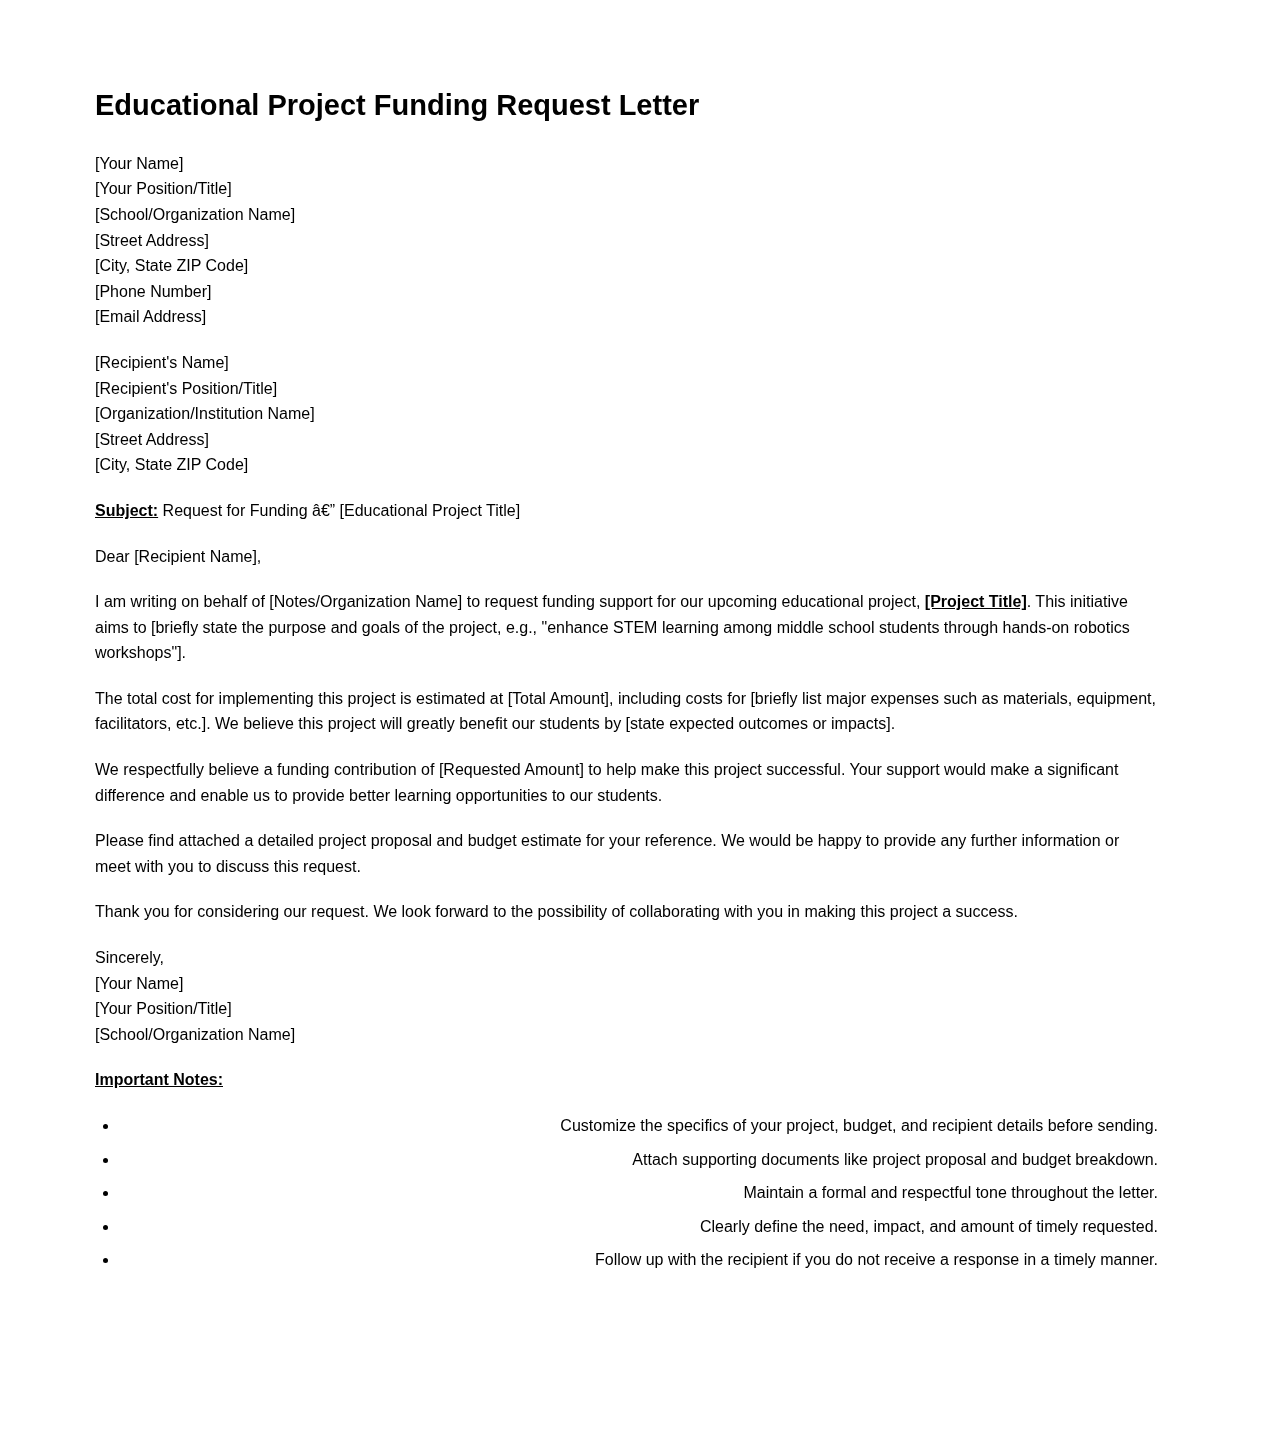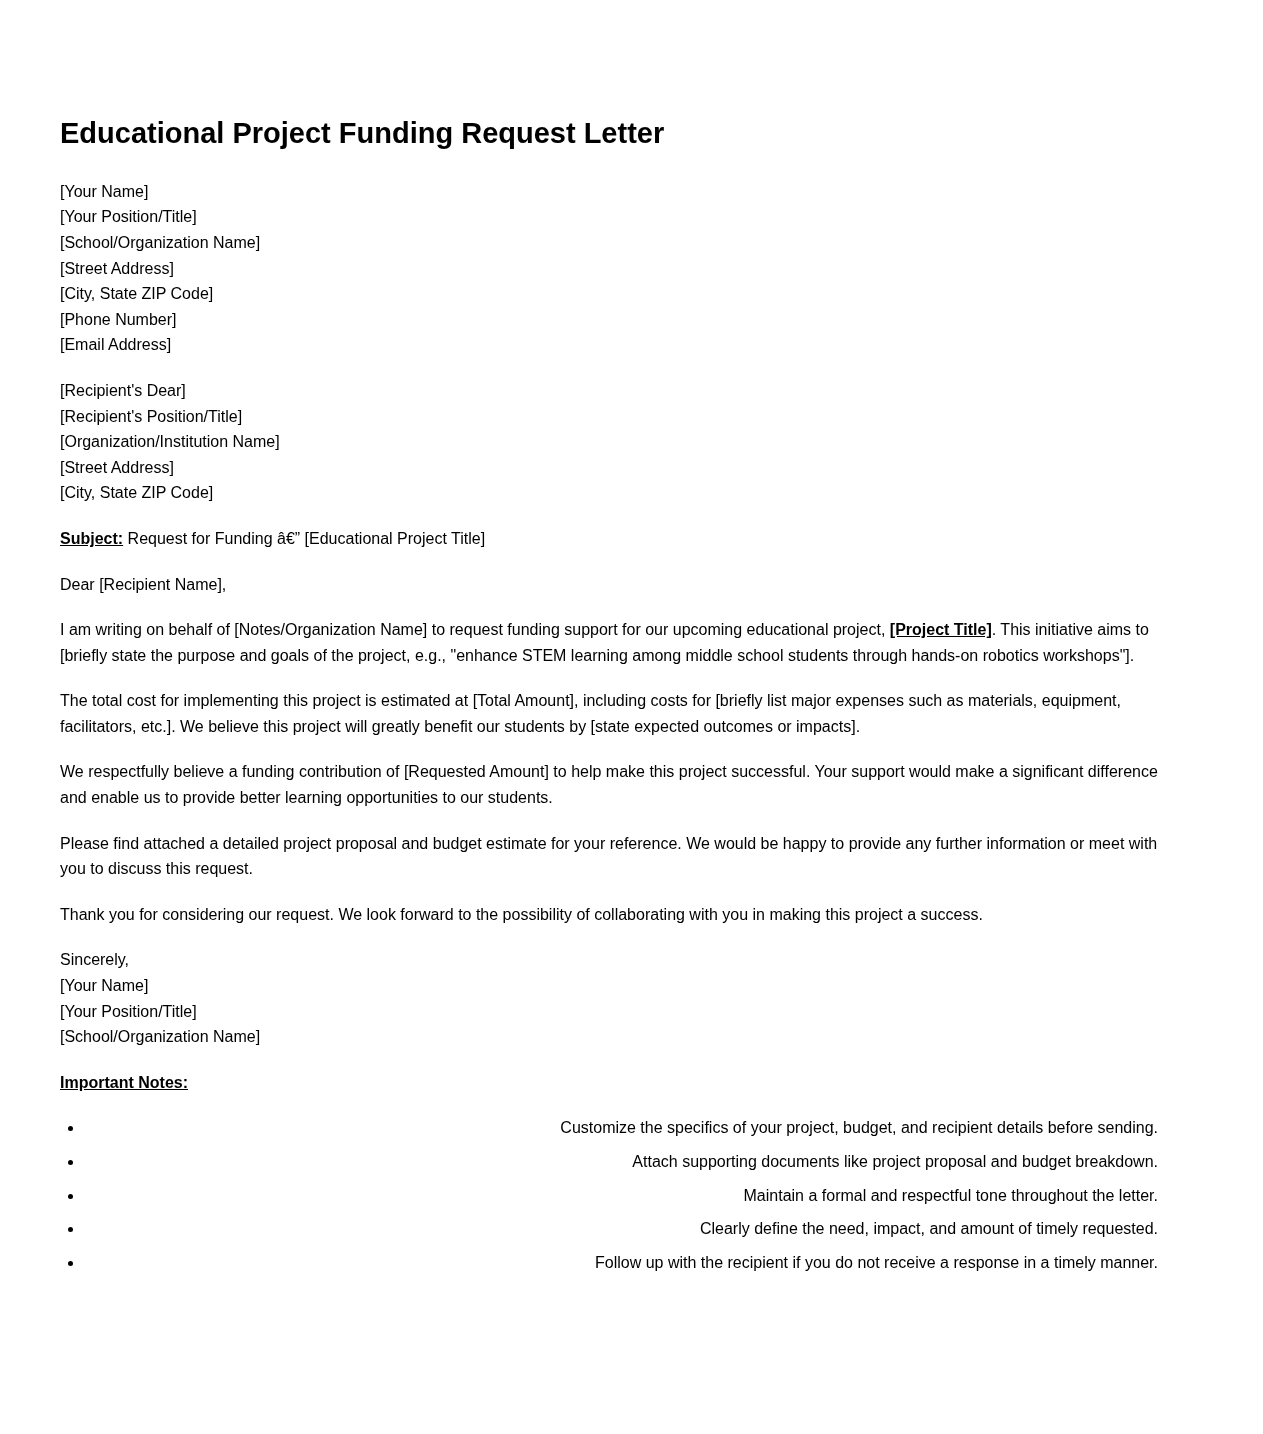--- a/index.html
+++ b/index.html
@@ -8,24 +8,23 @@
     height: 1434px;
     background: #ffffff;
     overflow: hidden;
     font-family: "Liberation Sans", "DejaVu Sans", sans-serif;
     color: #000000;
   }
   .letter {
     box-sizing: border-box;
     height: 1302px;          
     overflow: hidden;
-    padding: 88px 105px 0 60px;
+    padding: 88px 105px 0 95px;
     font-size: 16px;
     line-height: 1.6;
-    margin-top: 28px;
   }
   h1.doc-title {
     font-size: 29px;
     line-height: 1.2;
     font-weight: bold;
     margin: 0 0 28px 0;
   }
   .block { margin: 20px 0; }
   .line {  }
   .bold { font-weight: bold; text-decoration: underline; }
@@ -49,21 +48,21 @@
       <div class="line">[Your Position/Title]</div>
       <div class="line">[School/Organization Name]</div>
       <div class="line">[Street Address]</div>
       <div class="line">[City, State ZIP Code]</div>
       <div class="line">[Phone Number]</div>
       <div class="line">[Email Address]</div>
     </div>
 
 
     <div class="block">
-      <div class="line">[Recipient's Dear]</div>
+      <div class="line">[Recipient's Name]</div>
       <div class="line">[Recipient's Position/Title]</div>
       <div class="line">[Organization/Institution Name]</div>
       <div class="line">[Street Address]</div>
       <div class="line">[City, State ZIP Code]</div>
     </div>
 
     <div class="block">
       <span class="bold">Subject:</span><span> Request for Funding â€” [Educational Project Title]</span>
     </div>
 

